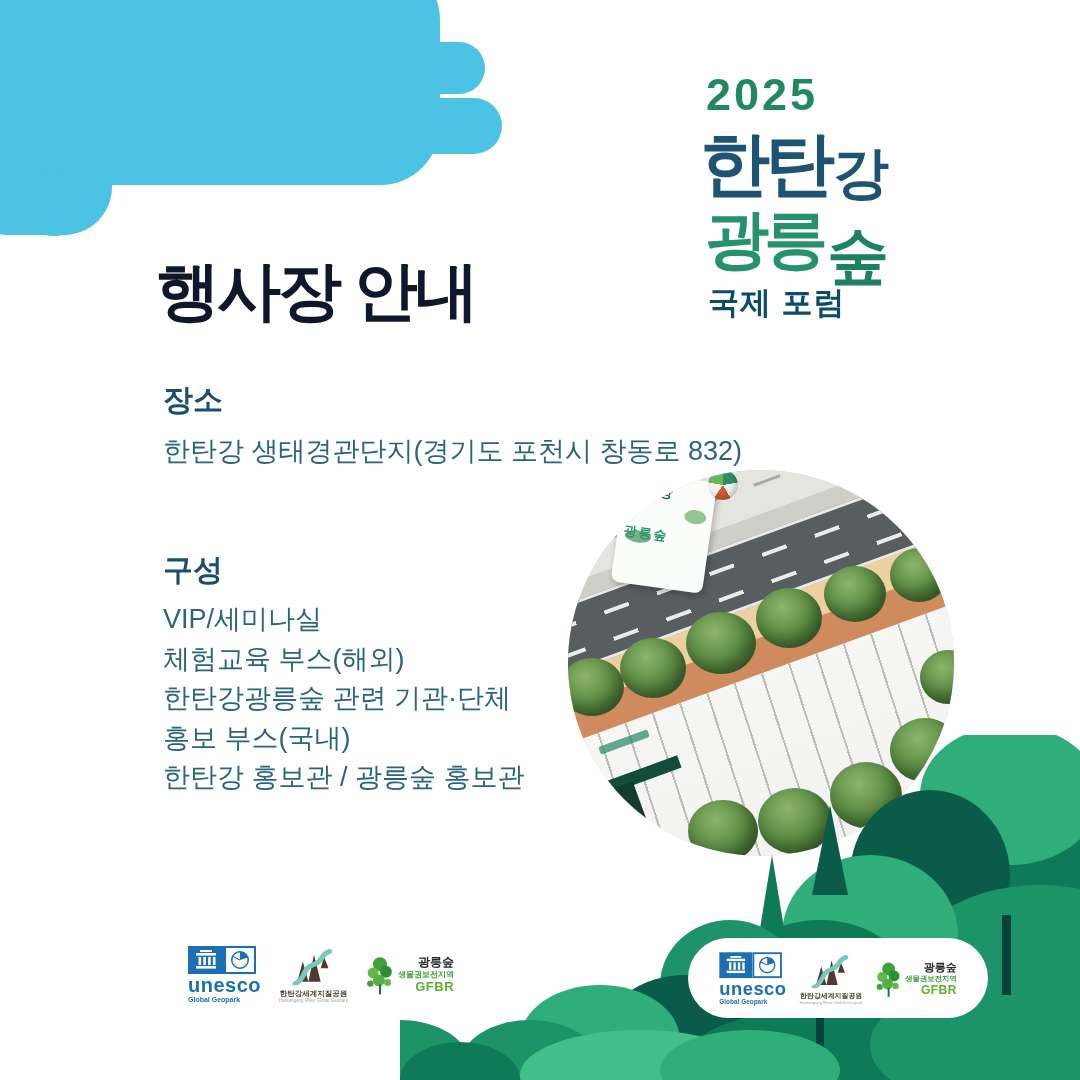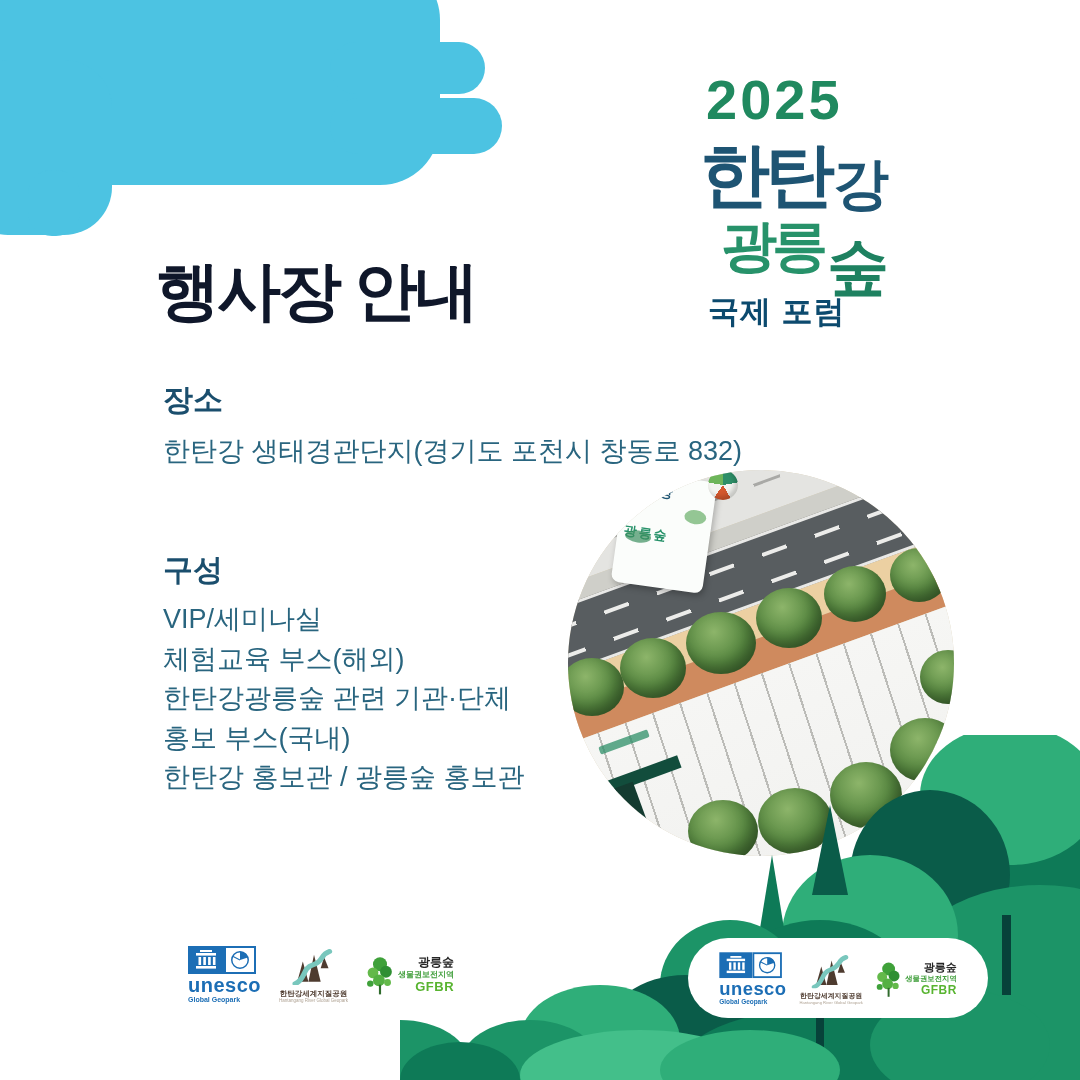--- a/index.html
+++ b/index.html
@@ -12,27 +12,27 @@
   .cloud-part { position:absolute; background:#4cc3e2; }
   .c1 { left:-70px; top:-70px; width:360px; height:135px; border-radius:48px; }
   .c2 { left:-70px; top:-40px; width:510px; height:225px; border-radius:60px; }
   .c3 { left:330px; top:42px;  width:155px; height:52px;  border-radius:26px; }
   .c4 { left:330px; top:98px;  width:172px; height:56px;  border-radius:28px; }
   .c5 { left:-40px; top:60px;  width:152px; height:175px; border-radius:48px; }
   .c6 { left:28px;  top:170px; width:52px;  height:66px;  border-radius:24px; }
 
   
   .event-logo { position:absolute; left:700px; top:72px; line-height:1; }
-  .el-year { font-size:56px; font-weight:600; color:#20895f; letter-spacing:3px; margin-left:6px; }
+  .el-year { font-size:45px; font-weight:600; color:#20895f; letter-spacing:3px; margin-left:6px; }
   .el-row { display:flex; align-items:flex-start;justify-content:flex-end; }
   .el-row1 { margin-top:12px; }
   .el-row2 { margin-top:8px; }
   .el-big-teal  { font-size:70px; font-weight:900; color:#1e5473; letter-spacing:-5px; }
   .el-tail-teal { font-size:56px; font-weight:900; color:#1e5473; transform:translateY(16px); margin-left:3px; }
-  .el-big-green { font-size:56px; font-weight:900; color:#27926a; letter-spacing:-5px; }
+  .el-big-green { font-size:64px; font-weight:900; color:#27926a; letter-spacing:-5px; }
   .el-tail-green{ font-size:62px; font-weight:900; color:#1e8160; transform:translateY(18px); margin-left:4px; }
   .el-sub { margin-top:16px; margin-left:8px; font-size:31px; font-weight:900; color:#0c4a6e; letter-spacing:1px; }
 
   
   .main-title {
     position:absolute; left:156px; top:248px;
     font-size:64px; font-weight:900; color:#0f172a; letter-spacing:-3px;
   }
 
   

